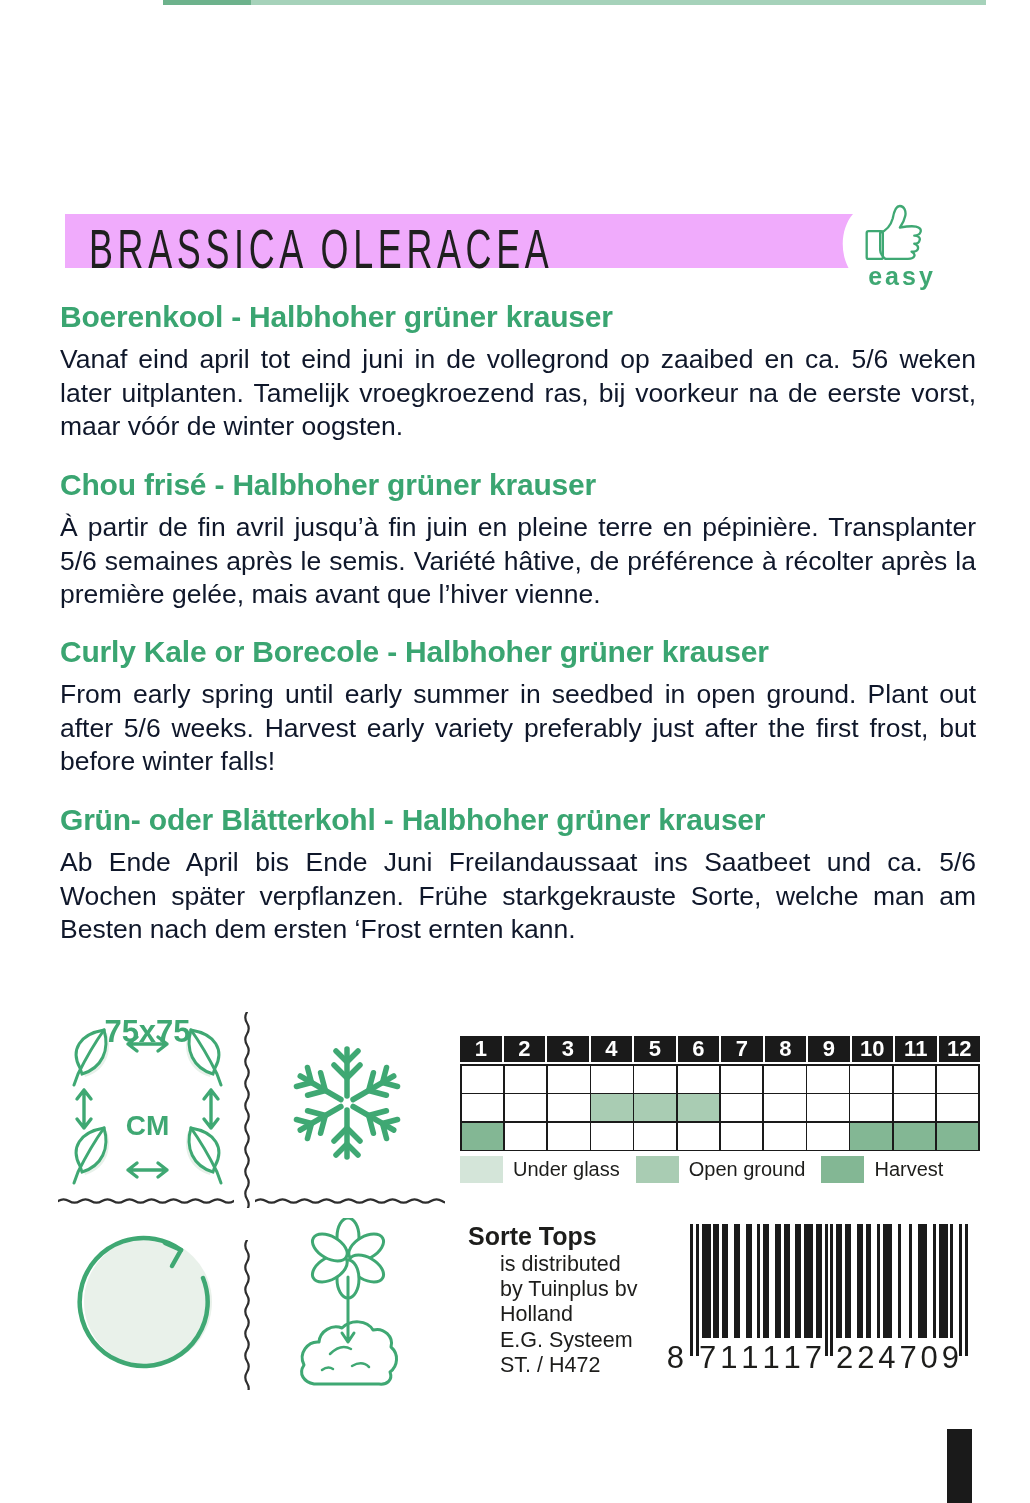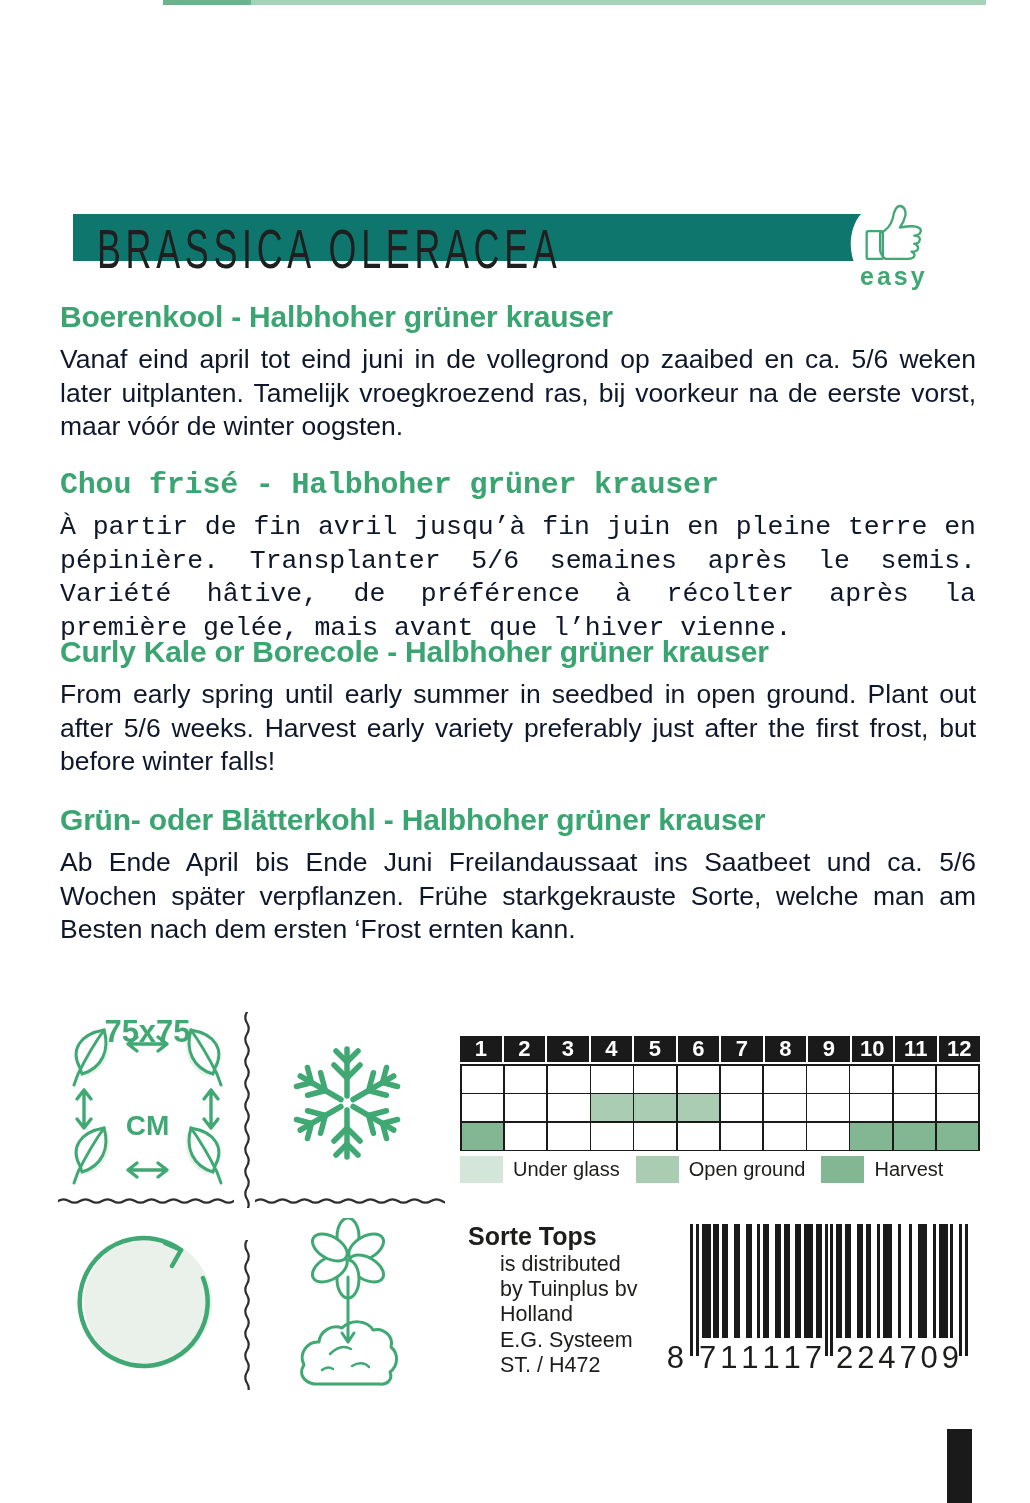--- a/index.html
+++ b/index.html
@@ -4,27 +4,27 @@
 <style>
   html,body{margin:0;padding:0;background:#fff;}
   .page{position:relative;width:1030px;height:1503px;background:#fff;overflow:hidden;
         font-family:"Liberation Sans",sans-serif;color:#1d1d1b;}
   .abs{position:absolute;}
 
   
   .strip{position:absolute;top:0;height:5px;}
 
   
-  .banner{position:absolute;left:73px;top:214px;width:788px;height:47px;background:#0f766e;
+  .banner{position:absolute;left:65px;top:214px;width:788px;height:54px;background:#f0abfc;
           clip-path:path('M0 0 H788 C774 16 774 46 790 63 H0 Z');}
   .banner-title{position:absolute;left:24px;top:7px;font-size:46px;letter-spacing:6px;
           color:#1f1f1f;font-weight:500;transform:scale(0.78,1.22);transform-origin:left center;white-space:nowrap;}
 
   
-  .easy-label{position:absolute;left:860px;top:262px;width:84px;text-align:left;
+  .easy-label{position:absolute;left:860px;top:262px;width:84px;text-align:center;
           font-size:25px;font-weight:bold;letter-spacing:3px;color:#3fa873;}
 
   
   .section{position:absolute;left:60px;width:916px;}
   .section h2{margin:0 0 9px 0;font-size:30px;font-weight:bold;color:#3aa571;letter-spacing:-0.2px;}
   .section p{margin:0;font-size:26.5px;line-height:33.5px;text-align:justify;color:#0f172a;}
 
   
   .icon-svg{position:absolute;}
   .spacing-text{position:absolute;left:60px;width:175px;text-align:center;color:#3fa873;font-weight:bold;}
@@ -73,21 +73,21 @@
   <svg class="abs" style="left:864px;top:198px;" width="70" height="68" viewBox="0 0 78 70">
     <rect class="green-stroke" x="3" y="34" width="18" height="31" rx="2" stroke-width="2.6"></rect>
     <path class="green-stroke" stroke-width="2.6" d="M21 62 c-2-2-3-4-3-7 V36 c8-3 12-9 14-16 c1-6 3-14 8-14 c5 0 7 6 6 11 c-1 5-3 9-6 13 c6-1 13-2 18-1 c4 1 6 3 5 6 c-1 3-4 4-7 4 c4 0 7 2 6 5 c-0.5 3-3 4-6 4 c3 1 5 3 4 6 c-1 3-4 3-7 3 c2 1 4 3 3 5 c-1 3-4 3-7 3 H25 c-2 0-3-1-4-3 z"></path>
   </svg>
   <div class="easy-label">easy</div>
 
   <div class="section" style="top:300px;">
     <h2>Boerenkool - Halbhoher grüner krauser</h2>
     <p>Vanaf eind april tot eind juni in de vollegrond op zaaibed en ca. 5/6 weken later uitplanten. Tamelijk vroegkroezend ras, bij voorkeur na de eerste vorst, maar vóór de winter oogsten.</p>
   </div>
-  <div class="section" style="top:468px;font-family:Liberation Mono, monospace;">
+  <div class="section" style="top:468px;">
     <h2>Chou frisé - Halbhoher grüner krauser</h2>
     <p>À partir de fin avril jusqu’à fin juin en pleine terre en pépinière. Transplanter 5/6 semaines après le semis. Variété hâtive, de préférence à récolter après la première gelée, mais avant que l’hiver vienne.</p>
   </div>
   <div class="section" style="top:635px;">
     <h2>Curly Kale or Borecole - Halbhoher grüner krauser</h2>
     <p>From early spring until early summer in seedbed in open ground. Plant out after 5/6 weeks. Harvest early variety preferably just after the first frost, but before winter falls!</p>
   </div>
   <div class="section" style="top:803px;">
     <h2>Grün- oder Blätterkohl - Halbhoher grüner krauser</h2>
     <p>Ab Ende April bis Ende Juni Freilandaussaat ins Saatbeet und ca. 5/6 Wochen später verpflanzen. Frühe starkgekrauste Sorte, welche man am Besten nach dem ersten ‘Frost ernten kann.</p>

